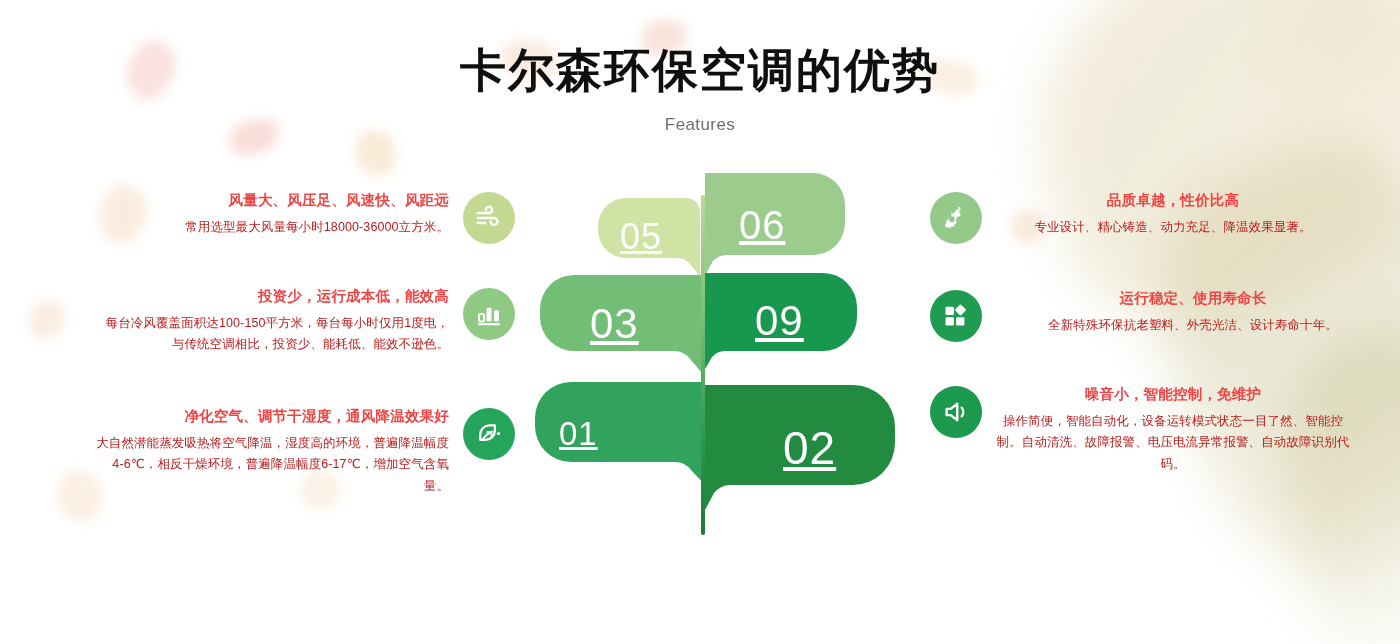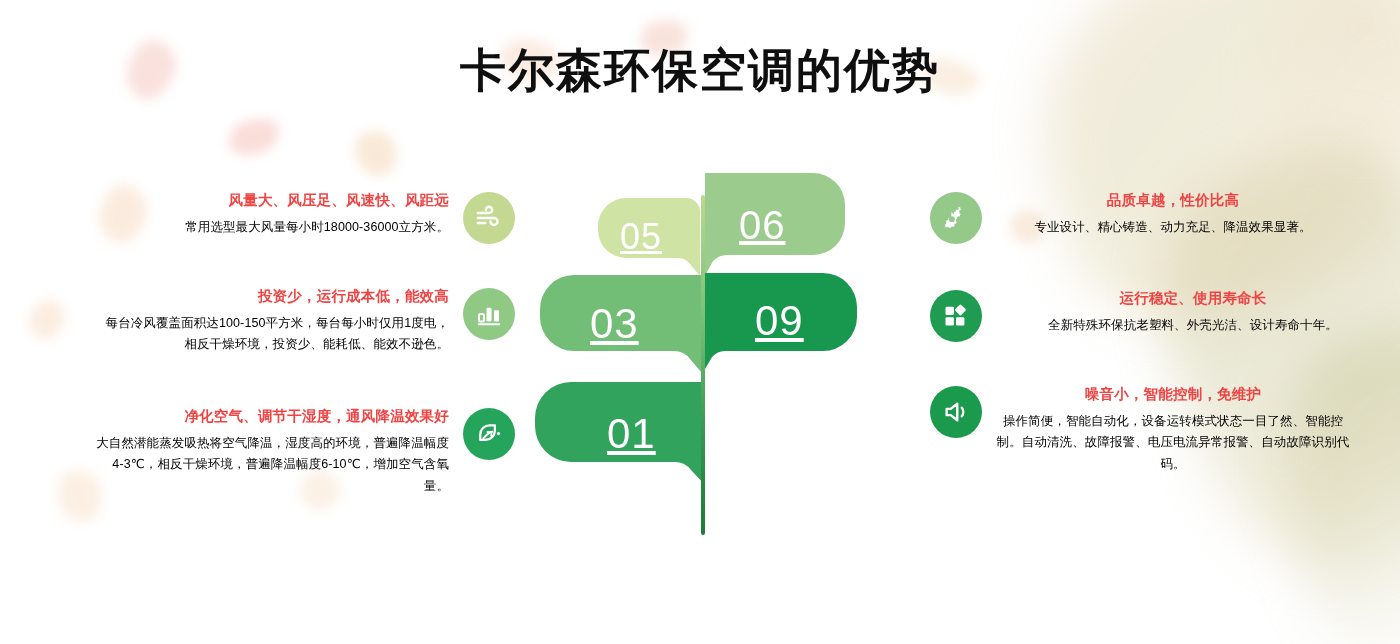--- a/index.html
+++ b/index.html
@@ -84,21 +84,21 @@
     font-size: 14.5px;
     font-weight: 700;
     color: #ef4444;
     line-height: 1.5;
     letter-spacing: .2px;
   }
   .feature-body {
     margin: 0;
     padding-top: 5px;
     font-size: 12.5px;
-    color: #000000;
+    color: #b91c1c;
     line-height: 1.72;
     letter-spacing: .1px;
   }
 
   
   .icon-circle {
     flex: 0 0 auto;
     width: 52px;
     height: 52px;
     border-radius: 50%;
@@ -152,21 +152,21 @@
   #leaf-06 { left: 185px; top: 3px;   width: 140px; height: 103px; }
   #leaf-06 .leaf-num { font-size: 40px; margin-left: 34px; }
 
   #leaf-03 { left: 20px;  top: 105px; width: 162px; height: 98px; }
   #leaf-03 .leaf-num { font-size: 42px; margin-left: 50px; }
 
   #leaf-04 { left: 185px; top: 103px; width: 152px; height: 96px; }
   #leaf-04 .leaf-num { font-size: 42px; margin-left: 50px; }
 
   #leaf-01 { left: 15px;  top: 212px; width: 170px; height: 103px; }
-  #leaf-01 .leaf-num { font-size: 42px; margin-left: 72px; }
+  #leaf-01 .leaf-num { font-size: 33px; margin-left: 24px; }
 
   #leaf-02 { left: 185px; top: 215px; width: 190px; height: 125px; }
   #leaf-02 .leaf-num { font-size: 46px; margin-left: 78px; }
 
   #stem {
     position: absolute;
     left: 181px;
     top: 25px;
     width: 4px;
     height: 340px;
@@ -200,20 +200,21 @@
   <div class="texture-blob" style="left:1290px;top:330px;width:220px;height:330px;
               background:linear-gradient(170deg,#a7b06a 0%,#c2bd84 45%,rgba(255,255,255,0) 100%);
               border-radius:45% 35% 40% 30%;transform:rotate(-12deg);"></div>
   <div class="texture-blob" style="left:1260px;top:-20px;width:180px;height:200px;
               background:linear-gradient(200deg,#e7d4b1 0%,rgba(255,255,255,0) 100%);
               border-radius:50%;"></div>
 </div>
 
 <div id="header">
   <h1 id="page-title">卡尔森环保空调的优势</h1>
+  <p id="page-subtitle">Features</p>
 </div>
 
 <div class="feature-col" id="col-left">
 
   <div class="feature-item row-0">
     <div class="feature-text">
       <p class="feature-heading">风量大、风压足、风速快、风距远</p>
       <p class="feature-body">常用选型最大风量每小时18000-36000立方米。</p>
     </div>
     <div class="icon-circle" style="background:#c3d992;">
@@ -221,36 +222,36 @@
         <path d="M3 8h9a2.5 2.5 0 1 0-2.5-2.5"></path>
         <path d="M3 12h13a2.8 2.8 0 1 1-2.8 2.8"></path>
         <path d="M3 16h6"></path>
       </svg>
     </div>
   </div>
 
   <div class="feature-item row-1">
     <div class="feature-text">
       <p class="feature-heading">投资少，运行成本低，能效高</p>
-      <p class="feature-body">每台冷风覆盖面积达100-150平方米，每台每小时仅用1度电，相反干燥环境，投资少、能耗低、能效不逊色。</p>
+      <p class="feature-body">每台冷风覆盖面积达100-150平方米，每台每小时仅用1度电，与传统空调相比，投资少、能耗低、能效不逊色。</p>
     </div>
     <div class="icon-circle" style="background:#8fc984;">
       <svg width="30" height="30" viewBox="0 0 24 24">
         <rect x="4" y="12" width="4" height="6" rx="1" fill="none" stroke="#fff" stroke-width="1.6"></rect>
         <rect x="10" y="7" width="4" height="11" rx="1" fill="#ffffff"></rect>
         <rect x="16" y="9" width="4" height="9" rx="1" fill="#ffffff"></rect>
         <rect x="3" y="19.4" width="18" height="1.6" rx="0.8" fill="#ffffff"></rect>
       </svg>
     </div>
   </div>
 
   <div class="feature-item row-2">
     <div class="feature-text">
       <p class="feature-heading">净化空气、调节干湿度，通风降温效果好</p>
-      <p class="feature-body">大自然潜能蒸发吸热将空气降温，湿度高的环境，普遍降温幅度4-3℃，相反干燥环境，普遍降温幅度6-10℃，增加空气含氧量。</p>
+      <p class="feature-body">大自然潜能蒸发吸热将空气降温，湿度高的环境，普遍降温幅度4-6℃，相反干燥环境，普遍降温幅度6-17℃，增加空气含氧量。</p>
     </div>
     <div class="icon-circle" style="background:#25a55c;">
       <svg width="30" height="30" viewBox="0 0 24 24">
         <path d="M5 12.5c0-4.2 3.3-7.5 7.5-7.5h4.2v4.2c0 4.2-3.3 7.5-7.5 7.5H5z" fill="none" stroke="#ffffff" stroke-width="1.8" stroke-linejoin="round"></path>
         <path d="M7.5 15.5c2-2.6 4.2-4.3 7-5.4" fill="none" stroke="#ffffff" stroke-width="1.6" stroke-linecap="round"></path>
         <path d="M10.8 10.4h3.1v3.1" fill="none" stroke="#ffffff" stroke-width="1.5" stroke-linecap="round" stroke-linejoin="round"></path>
         <circle cx="19.6" cy="11.6" r="1.3" fill="#ffffff"></circle>
       </svg>
     </div>
   </div>
@@ -288,20 +289,26 @@
     <span class="leaf-num">09</span>
   </div>
 
   <div class="leaf left-leaf" id="leaf-01">
     <svg viewBox="0 0 170 103" preserveAspectRatio="none" aria-hidden="true">
       <path d="M36 0 H170 V103 L156 88 A20 20 0 0 0 140 80 H36 A36 36 0 0 1 0 44 V36 A36 36 0 0 1 36 0 Z" fill="#32a35c"></path>
     </svg>
     <span class="leaf-num">01</span>
   </div>
 
+  <div class="leaf right-leaf" id="leaf-02">
+    <svg viewBox="0 0 190 125" preserveAspectRatio="none" aria-hidden="true">
+      <path d="M0 0 H148 A42 42 0 0 1 190 42 V58 A42 42 0 0 1 148 100 H24 A22 22 0 0 0 9 108 L0 125 Z" fill="#228b3f"></path>
+    </svg>
+    <span class="leaf-num">02</span>
+  </div>
 </div>
 
 <div class="feature-col" id="col-right">
 
   <div class="feature-item row-0">
     <div class="icon-circle" style="background:#94c98a;">
       <svg width="30" height="30" viewBox="0 0 24 24" fill="#ffffff">
         <path d="M16.4 3.2l.5 1.5 1.5.3.1 1.7 1.3.9-.8 1.5.6 1.4-1.4 1-.2 1.5-1.6-.1-1 1.2-1.3-.9-1.5.4-.5-1.5 1-1.1-.2-1.6 1.4-.7.3-1.5 1.5.2 1-1.2z" transform="translate(-1.5,-1.2) scale(.92)"></path>
         <circle cx="16.2" cy="7.1" r="1.7" fill="#94c98a"></circle>
         <path d="M9.6 8.4l.7 2 2 .4.1 2.2 1.7 1.2-1 2 .8 1.9-1.9 1.3-.3 2-2.1-.2-1.3 1.6-1.7-1.2-2 .5-.7-2 1.3-1.5-.3-2.1 1.9-.9.4-2 2 .3z" transform="translate(-.6,-1.4) scale(.95)"></path>

